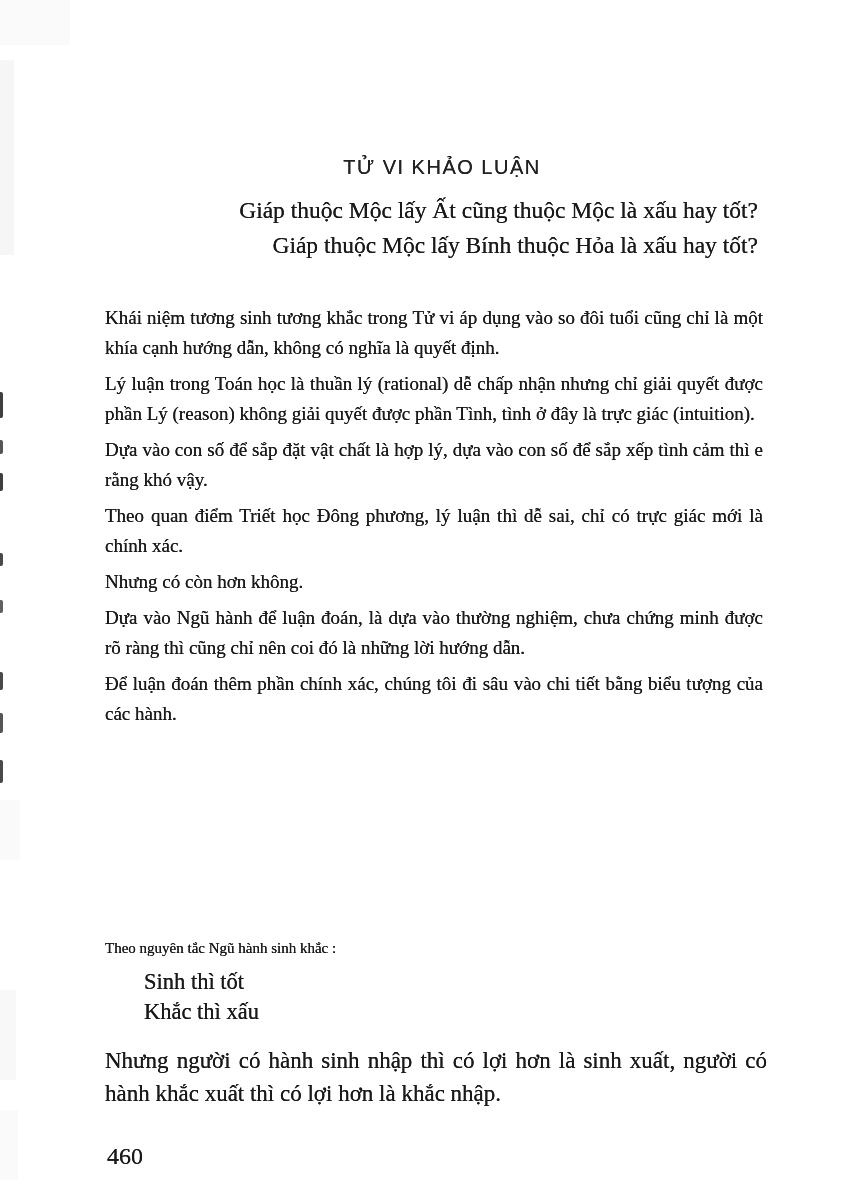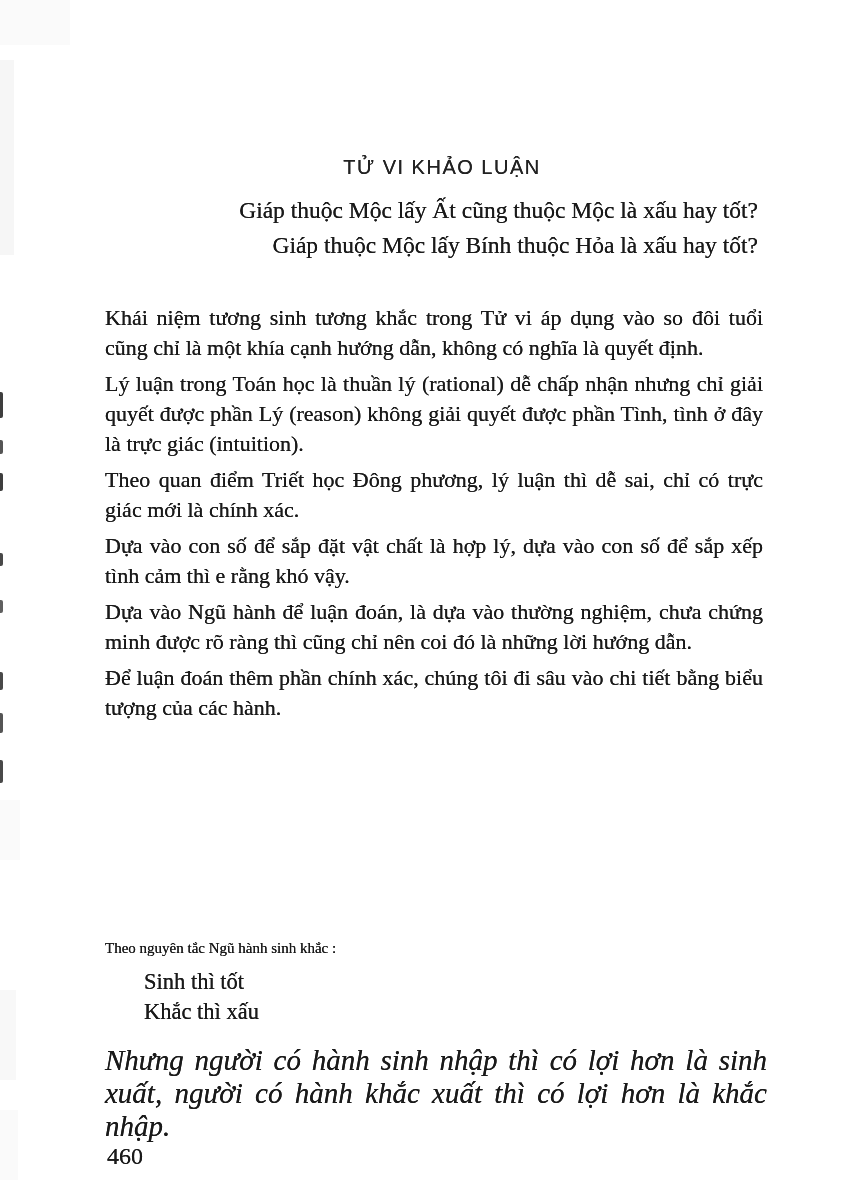--- a/index.html
+++ b/index.html
@@ -24,42 +24,41 @@
 
   .questions{
     position:absolute; top:193px; left:138px; width:620px;
     font-size:23.5px; line-height:35px; font-weight:bold;
     font-weight:normal;
   }
   .question{ white-space:nowrap;text-align:right; }
 
   .body-block{
     position:absolute; top:303px; left:105px; width:658px;
-    font-size:22px; line-height:30px;
+    font-size:19px; line-height:30px;
     text-align:justify;
   }
   .body-block p{ margin:0 0 6px 0; }
   .body-block p:last-child{ margin-bottom:0; }
 
   .section-block{
     position:absolute; top:907px; left:105px; width:662px;
   }
   .section-heading{
     font-style:italic;
     font-size:25px; line-height:32px;
   }
   .section-intro{
     margin-top:26px;
     font-size:15px; line-height:30px;
   }
   .rules{ margin-top:4px; padding-left:39px; font-size:22.5px; line-height:30px; }
   .note{
     margin-top:17px;
-    font-style:italic;
-    font-size:29px; line-height:33px;
+    font-size:23px; line-height:33px;
     text-align:justify;
   }
 
   .page-number{
     position:absolute; top:1143px; left:107px;
     font-size:24px;
   }
 
   
   .tick{ position:absolute; left:0; width:3px; background:#1c1c1c; border-radius:0 2px 2px 0; opacity:.85; }
@@ -101,22 +100,23 @@
   <div class="running-header ink">TỬ VI KHẢO LUẬN</div>
 
   <div class="questions ink">
     <div class="question">Giáp thuộc Mộc lấy Ất cũng thuộc Mộc là xấu hay tốt?</div>
     <div class="question">Giáp thuộc Mộc lấy Bính thuộc Hỏa là xấu hay tốt?</div>
   </div>
 
   <div class="body-block ink">
     <p>Khái niệm tương sinh tương khắc trong Tử vi áp dụng vào so đôi tuổi cũng chỉ là một khía cạnh hướng dẫn, không có nghĩa là quyết định.</p>
     <p>Lý luận trong Toán học là thuần lý (rational) dễ chấp nhận nhưng chỉ giải quyết được phần Lý (reason) không giải quyết được phần Tình, tình ở đây là trực giác (intuition).</p>
+    <p>Dựa vào con số để sắp đặt vật chất là hợp lý, dựa vào con số để sắp xếp tình cảm thì e rằng khó vậy.</p>
     <p>Theo quan điểm Triết học Đông phương, lý luận thì dễ sai, chỉ có trực giác mới là chính xác.</p>
-    <p>Dựa vào con số để sắp đặt vật chất là hợp lý, dựa vào con số để sắp xếp tình cảm thì e rằng khó vậy.</p>
+    <p>Nhưng có còn hơn không.</p>
     <p>Dựa vào Ngũ hành để luận đoán, là dựa vào thường nghiệm, chưa chứng minh được rõ ràng thì cũng chỉ nên coi đó là những lời hướng dẫn.</p>
     <p>Để luận đoán thêm phần chính xác, chúng tôi đi sâu vào chi tiết bằng biểu tượng của các hành.</p>
   </div>
 
   <div class="section-block">
     <div class="section-intro ink">Theo nguyên tắc Ngũ hành sinh khắc :</div>
     <div class="rules">
       <div class="ink">Sinh thì tốt</div>
       <div class="ink">Khắc thì xấu</div>
     </div>

